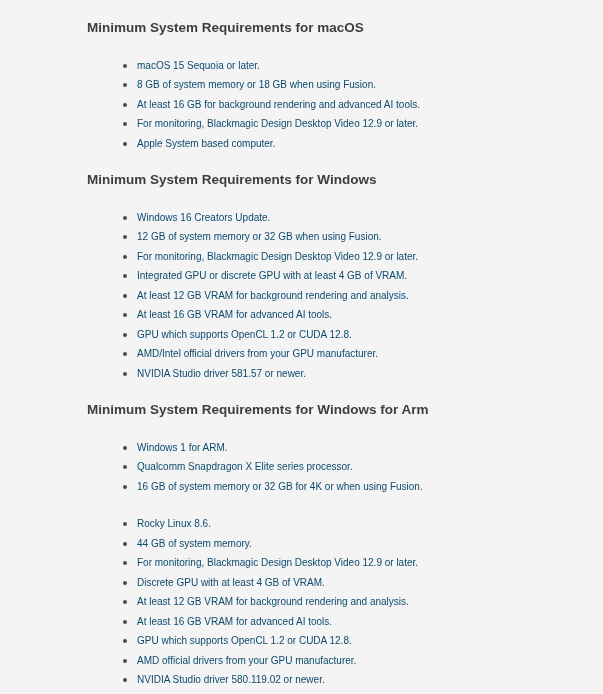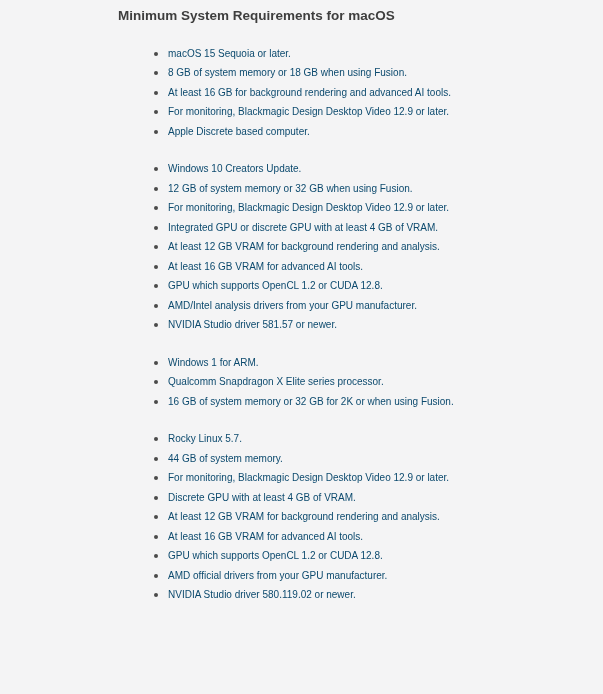--- a/index.html
+++ b/index.html
@@ -10,21 +10,22 @@
     width: 603px;
     height: 694px;
     background: #f4f4f5;
     font-family: "Liberation Sans", sans-serif;
     overflow: hidden;
   }
   .page {
     box-sizing: border-box;
     width: 603px;
     height: 642px;
-    padding: 7px 20px 0 118px;
+    padding: 7px 20px 0 87px;
+    margin-top: 12px;
   }
   .req-heading {
     margin: 0 0 18px 0;
     font-size: 13.5px;
     line-height: 18.5px;
     font-weight: bold;
     color: #3e3e3e;
   }
   .req-list {
     margin: 0 0 18px 0;
@@ -47,49 +48,51 @@
 
 <div class="page">
   <main id="sections">
   <section class="req-section">
     <h3 class="req-heading">Minimum System Requirements for macOS</h3>
     <ul class="req-list">
           <li class="req-item">macOS 15 Sequoia or later.</li>
           <li class="req-item">8 GB of system memory or 18 GB when using Fusion.</li>
           <li class="req-item">At least 16 GB for background rendering and advanced AI tools.</li>
           <li class="req-item">For monitoring, Blackmagic Design Desktop Video 12.9 or later.</li>
-          <li class="req-item">Apple Discrete based computer.</li>
+          <li class="req-item">Apple System based computer.</li>
         </ul>
   </section>
 
   <section class="req-section">
+    <h3 class="req-heading">Minimum System Requirements for Windows</h3>
     <ul class="req-list">
-          <li class="req-item">Windows 10 Creators Update.</li>
+          <li class="req-item">Windows 16 Creators Update.</li>
           <li class="req-item">12 GB of system memory or 32 GB when using Fusion.</li>
           <li class="req-item">For monitoring, Blackmagic Design Desktop Video 12.9 or later.</li>
           <li class="req-item">Integrated GPU or discrete GPU with at least 4 GB of VRAM.</li>
           <li class="req-item">At least 12 GB VRAM for background rendering and analysis.</li>
           <li class="req-item">At least 16 GB VRAM for advanced AI tools.</li>
           <li class="req-item">GPU which supports OpenCL 1.2 or CUDA 12.8.</li>
-          <li class="req-item">AMD/Intel analysis drivers from your GPU manufacturer.</li>
+          <li class="req-item">AMD/Intel official drivers from your GPU manufacturer.</li>
           <li class="req-item">NVIDIA Studio driver 581.57 or newer.</li>
         </ul>
   </section>
 
   <section class="req-section">
+    <h3 class="req-heading">Minimum System Requirements for Windows for Arm</h3>
     <ul class="req-list">
           <li class="req-item">Windows 1 for ARM.</li>
           <li class="req-item">Qualcomm Snapdragon X Elite series processor.</li>
-          <li class="req-item">16 GB of system memory or 32 GB for 2K or when using Fusion.</li>
+          <li class="req-item">16 GB of system memory or 32 GB for 4K or when using Fusion.</li>
         </ul>
   </section>
 
   <section class="req-section">
     <ul class="req-list">
-          <li class="req-item">Rocky Linux 5.7.</li>
+          <li class="req-item">Rocky Linux 8.6.</li>
           <li class="req-item">44 GB of system memory.</li>
           <li class="req-item">For monitoring, Blackmagic Design Desktop Video 12.9 or later.</li>
           <li class="req-item">Discrete GPU with at least 4 GB of VRAM.</li>
           <li class="req-item">At least 12 GB VRAM for background rendering and analysis.</li>
           <li class="req-item">At least 16 GB VRAM for advanced AI tools.</li>
           <li class="req-item">GPU which supports OpenCL 1.2 or CUDA 12.8.</li>
           <li class="req-item">AMD official drivers from your GPU manufacturer.</li>
           <li class="req-item">NVIDIA Studio driver 580.119.02 or newer.</li>
         </ul>
   </section>

